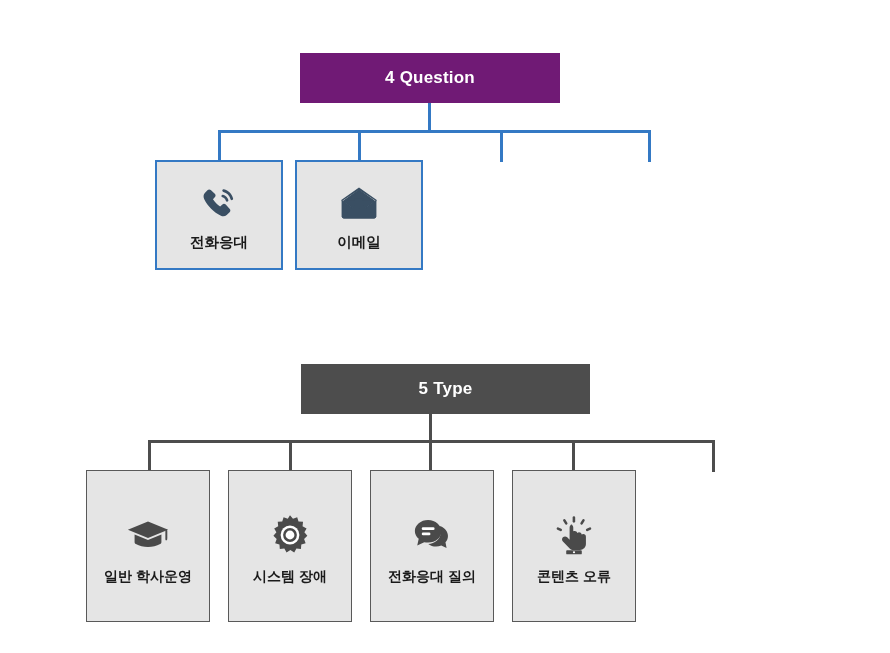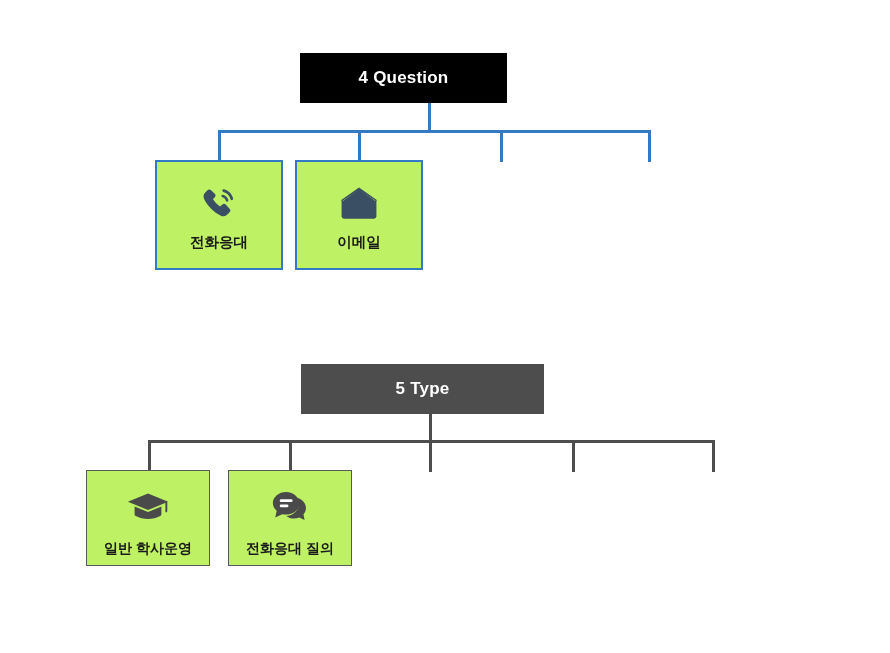--- a/index.html
+++ b/index.html
@@ -29,59 +29,59 @@
     height: 50px;
     line-height: 50px;
     text-align: center;
     color: #ffffff;
     font-size: 17px;
     font-weight: bold;
     letter-spacing: 0.2px;
     box-sizing: border-box;
   }
   #questions-header {
-    left: 300px; top: 53px; width: 207px;
-    background: #000000;
+    left: 300px; top: 53px; width: 260px;
+    background: #701a75;
   }
   #types-header {
-    left: 301px; top: 34px; width: 243px;
+    left: 301px; top: 34px; width: 289px;
     background: #4d4d4d;
   }
 
   
   .conn {
     position: absolute;
   }
   .conn-blue { background: #3479c4; }
   .conn-gray { background: #4d4d4d; }
 
   
   .boxes-row {
     position: absolute;
     display: flex;
   }
   #questions-row { left: 155px; top: 160px; gap: 12px; }
   #types-row     { left: 86px;  top: 140px; gap: 18px; }
 
   .node-box {
     box-sizing: border-box;
-    background: #bef264;
+    background: #e5e5e5;
     display: flex;
     flex-direction: column;
     align-items: center;
     justify-content: center;
   }
   .node-box.blue {
     width: 128px;
     height: 110px;
     border: 2px solid #3479c4;
   }
   .node-box.gray {
     width: 124px;
-    height: 96px;
+    height: 152px;
     border: 1.5px solid #595959;
   }
 
   .node-icon {
     display: flex;
     align-items: center;
     justify-content: center;
     margin-bottom: 9px;
   }
   .node-box.blue .node-icon { height: 46px; }
@@ -167,28 +167,54 @@
           <path class="icon-gray-fill" d="M24 10L3 18.5l21 8.5 21-8.5L24 10z"></path>
           <path class="icon-gray-fill" d="M10 23.5v7.8c0 0.9 0.5 1.8 1.3 2.2 3.7 2 8.1 3.1 12.7 3.1s9-1.1 12.7-3.1c0.8-0.4 1.3-1.3 1.3-2.2v-7.8l-14 5.7-14-5.7z"></path>
           <path class="icon-gray-fill" d="M42.6 19.2v9.6c0.8 0 1.4-0.6 1.4-1.4v-7.6c0-0.4-0.3-0.7-0.7-0.7h-0.7z"></path>
           <rect class="icon-gray-fill" x="42.2" y="18" width="1.8" height="11.5" rx="0.9"></rect>
         </svg>
       </span>
       <span class="node-label">일반 학사운영</span>
     </div>
 
 
+    <div class="node-box gray">
+      <span class="node-icon">
+        <svg width="46" height="46" viewBox="0 0 48 48" aria-hidden="true">
+          <path class="icon-gray-fill" d="M24 3.5l3.1 3.6 4.4-1.7 1.4 4.5 4.7 0.3-0.5 4.7 4.2 2.2-2.3 4.1 3.1 3.6-3.4 3.3 1.6 4.4-4.5 1.5-0.4 4.7-4.7-0.6-2.3 4.1-4-2.5-4 2.5-2.3-4.1-4.7 0.6-0.4-4.7-4.5-1.5 1.6-4.4-3.4-3.3 3.1-3.6-2.3-4.1 4.2-2.2-0.5-4.7 4.7-0.3 1.4-4.5 4.4 1.7L24 3.5z"></path>
+          <circle cx="24" cy="24" r="9.8" fill="#ffffff"></circle>
+          <circle class="icon-gray-fill" cx="24" cy="24" r="7.2"></circle>
+          <circle cx="24" cy="24" r="4.6" fill="#ffffff"></circle>
+        </svg>
+      </span>
+      <span class="node-label">시스템 장애</span>
+    </div>
 
     <div class="node-box gray">
       <span class="node-icon">
         <svg width="44" height="44" viewBox="0 0 48 48" aria-hidden="true">
           <path class="icon-gray-fill" d="M33.5 14.5c4.7 1.9 7.9 5.9 7.9 10.6 0 2.6-1 5-2.7 6.9l1.2 6.1-5.8-2.6c-1.7 0.7-3.6 1.1-5.6 1.1-3.3 0-6.3-1.1-8.6-2.9 7.2-0.4 13-5.2 13.6-11.4 0.2-2.7-0.4-5.4-1.9-7.8z"></path>
           <path class="icon-gray-fill" d="M19.8 7.5c-8 0-14.5 5.4-14.5 12.1 0 3.3 1.6 6.3 4.2 8.5l-1.6 7.4 7.6-3.7c1.4 0.3 2.8 0.5 4.3 0.5 8 0 14.5-5.4 14.5-12.1S27.8 7.5 19.8 7.5z"></path>
           <rect x="12.8" y="15.6" width="14" height="2.9" rx="1.45" fill="#ffffff"></rect>
           <rect x="12.8" y="21.4" width="9.5" height="2.9" rx="1.45" fill="#ffffff"></rect>
         </svg>
       </span>
       <span class="node-label">전화응대 질의</span>
     </div>
 
+    <div class="node-box gray">
+      <span class="node-icon">
+        <svg width="44" height="44" viewBox="0 0 48 48" aria-hidden="true">
+          <rect class="icon-gray-fill" x="22.5" y="3.5" width="2.8" height="7" rx="1.4"></rect>
+          <rect class="icon-gray-fill" x="13.1" y="6.4" width="2.8" height="6.6" rx="1.4" transform="rotate(-32 14.5 9.7)"></rect>
+          <rect class="icon-gray-fill" x="31.9" y="6.4" width="2.8" height="6.6" rx="1.4" transform="rotate(32 33.3 9.7)"></rect>
+          <rect class="icon-gray-fill" x="6.6" y="14.6" width="2.8" height="6.2" rx="1.4" transform="rotate(-64 8 17.7)"></rect>
+          <rect class="icon-gray-fill" x="38.5" y="14.6" width="2.8" height="6.2" rx="1.4" transform="rotate(64 39.9 17.7)"></rect>
+          <path class="icon-gray-fill" d="M22.6 12.4c-1.9 0-3.4 1.5-3.4 3.4v13.3l-2.6-2.6c-1.3-1.3-3.4-1.3-4.7 0-1.3 1.3-1.3 3.4 0 4.7l7.4 7.4c1.1 1.1 2.6 1.7 4.2 1.7h7.1c3.5 0 6.4-2.9 6.4-6.4v-8.1c0-1.6-1.3-2.9-2.9-2.9-0.6 0-1.2 0.2-1.7 0.5-0.3-1.3-1.5-2.3-2.9-2.3-0.7 0-1.3 0.2-1.8 0.6-0.4-1.2-1.5-2.1-2.9-2.1-0.6 0-1.1 0.2-1.6 0.4V15.8c0-1.9-1.5-3.4-3.4-3.4z"></path>
+          <rect class="icon-gray-fill" x="15.5" y="40.5" width="17" height="4.6" rx="1"></rect>
+          <circle cx="24" cy="42.8" r="1.2" fill="#ffffff"></circle>
+        </svg>
+      </span>
+      <span class="node-label">콘텐츠 오류</span>
+    </div>
 
   </div>
 </div>
 
 </body></html>

